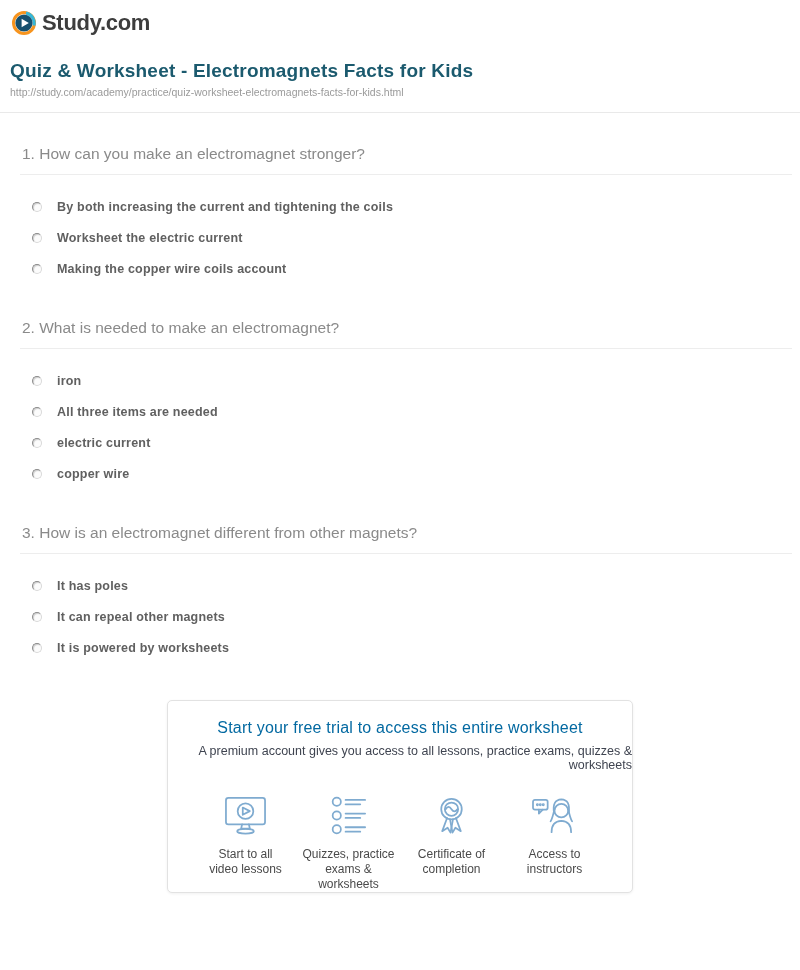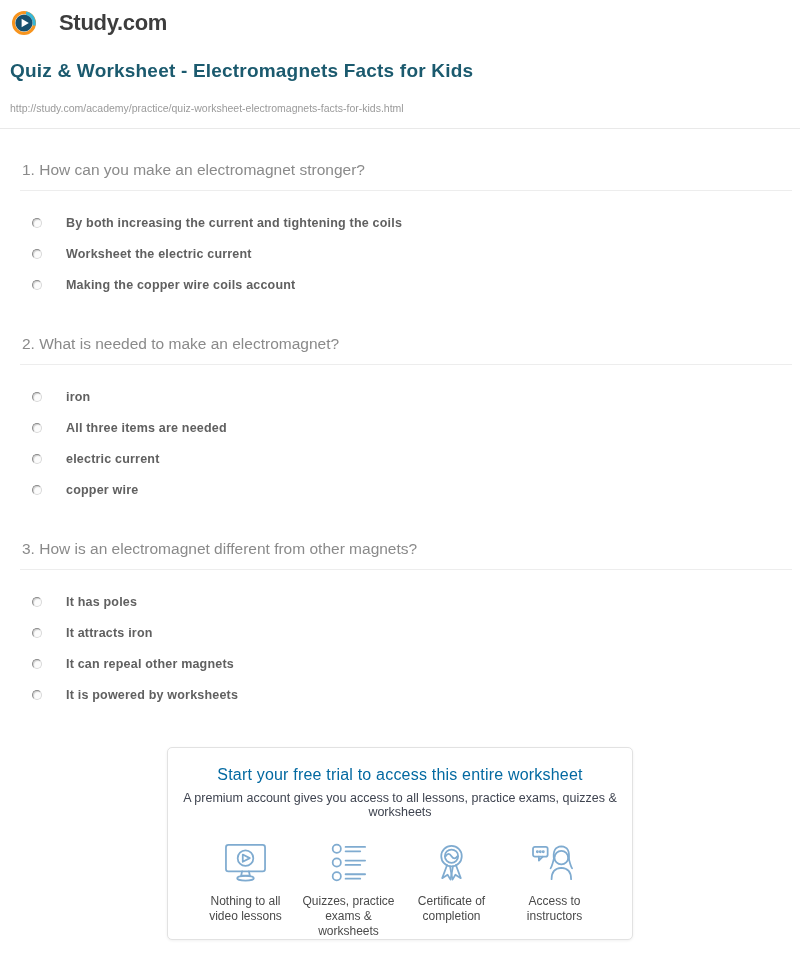--- a/index.html
+++ b/index.html
@@ -4,56 +4,56 @@
 <style>
   * { margin: 0; padding: 0; box-sizing: border-box; }
   html, body { background: #fff; }
   body {
     width: 800px; height: 970px;
     font-family: "Liberation Sans", sans-serif;
     color: #333; overflow: hidden; position: relative;
   }
 
   
-  .header { padding: 10px 0 0 12px; display: flex; align-items: center; gap: 23px; }
+  .header { padding: 10px 0 0 12px; display: flex; align-items: center; gap: 6px; }
   .logo-icon { width: 24px; height: 24px; display: inline-block; flex: 0 0 auto; }
   .logo-text { font-size: 22px; font-weight: bold; color: #3d3d3d; letter-spacing: -0.3px; }
 
   
   .title-block { padding: 24px 10px 0 10px; }
   .page-title { font-size: 19px; font-weight: bold; color: #1b5a6e; letter-spacing: 0.2px; }
-  .page-url { font-size: 10.5px; color: #9a9a9a; margin-top: 20px; }
+  .page-url { font-size: 10.5px; color: #9a9a9a; margin-top: 4px; }
   .top-divider { border: none; border-top: 1px solid #e9e9e9; margin-top: 14px; }
 
   
   .questions-section { padding: 32px 8px 0 8px; }
   .question { margin-bottom: 44px; margin-left: 12px; }
   .q-heading {
     font-size: 15.5px; font-weight: normal; color: #8a8a8a;
     padding: 0 0 11px 2px; border-bottom: 1px solid #ededed;
   }
   .options { padding: 26px 0 0 12px; }
-  .option { display: flex; align-items: center; gap: 24px; margin-bottom: 19px; height: 12px; }
+  .option { display: flex; align-items: center; gap: 15px; margin-bottom: 19px; height: 12px; }
   .radio {
     width: 10px; height: 10px; border-radius: 50%;
     background: #fcfcfc; flex: 0 0 auto;
     border: 1px solid; border-color: #8b8b8b #d9d9d9 #d9d9d9 #8b8b8b;
     box-shadow: inset 1px 1px 1px rgba(0,0,0,0.18);
   }
   .option-label { font-size: 12.5px; font-weight: bold; color: #606060; letter-spacing: 0.2px; }
 
   
   .trial-card {
     width: 466px; margin: 46px auto 0 auto;
     background: #fff; border: 1px solid #e2e2e2; border-radius: 5px;
     box-shadow: 0 1px 3px rgba(0,0,0,0.06);
     overflow: hidden;
   }
   .card-title { text-align: center; font-size: 16px; color: #0369a1; margin-top: 18px; letter-spacing: 0.2px; }
-  .card-subtitle { text-align: center; font-size: 12.5px; color: #3f4450; margin-top: 7px; }
+  .card-subtitle { text-align: right; font-size: 12.5px; color: #3f4450; margin-top: 7px; }
   .features { display: flex; justify-content: space-between; padding: 22px 26px 0 26px; }
   .feature { width: 104px; display: flex; flex-direction: column; align-items: center; }
   .feature-icon { height: 44px; display: flex; align-items: flex-end; }
   .feature-icon svg { display: block; }
   .feature-label { text-align: center; font-size: 12px; color: #4a4a4a; margin-top: 9px; line-height: 15px; }
 </style>
 </head>
 <body>
 
 <div class="header">
@@ -118,24 +118,20 @@
 
   <div class="question">
     <h2 class="q-heading">3. How is an electromagnet different from other magnets?</h2>
     <div class="options">
       <div class="option">
         <span class="radio"></span>
         <span class="option-label">It has poles</span>
       </div>
       <div class="option">
         <span class="radio"></span>
-        <span class="option-label">It attracts iron</span>
-      </div>
-      <div class="option">
-        <span class="radio"></span>
         <span class="option-label">It can repeal other magnets</span>
       </div>
       <div class="option">
         <span class="radio"></span>
         <span class="option-label">It is powered by worksheets</span>
       </div>
     </div>
   </div>
 
 </div>
@@ -150,21 +146,21 @@
       <span class="feature-icon">
         <svg viewBox="0 0 48 44" width="47" height="43" fill="none" stroke="#7fabd0" stroke-width="1.8" stroke-linecap="round" stroke-linejoin="round">
           <rect x="4" y="3" width="40" height="27" rx="2.5"></rect>
           <circle cx="24" cy="16.5" r="8"></circle>
           <polygon points="21.2,12.8 28.4,16.5 21.2,20.2"></polygon>
           <path d="M20.5 30 L19.5 34.5 L28.5 34.5 L27.5 30"></path>
           <ellipse cx="24" cy="37" rx="8.5" ry="2.4"></ellipse>
         </svg>
       </span>
       <div class="feature-label">
-        <div>Nothing to all</div>
+        <div>Start to all</div>
         <div>video lessons</div>
       </div>
     </div>
 
     <div class="feature">
       <span class="feature-icon">
         <svg viewBox="0 0 48 44" width="47" height="43" fill="none" stroke="#7fabd0" stroke-width="1.8" stroke-linecap="round" stroke-linejoin="round">
           <circle cx="12" cy="7" r="4.2"></circle>
           <line x1="21" y1="5" x2="41" y2="5"></line>
           <line x1="21" y1="9.5" x2="36" y2="9.5"></line>

